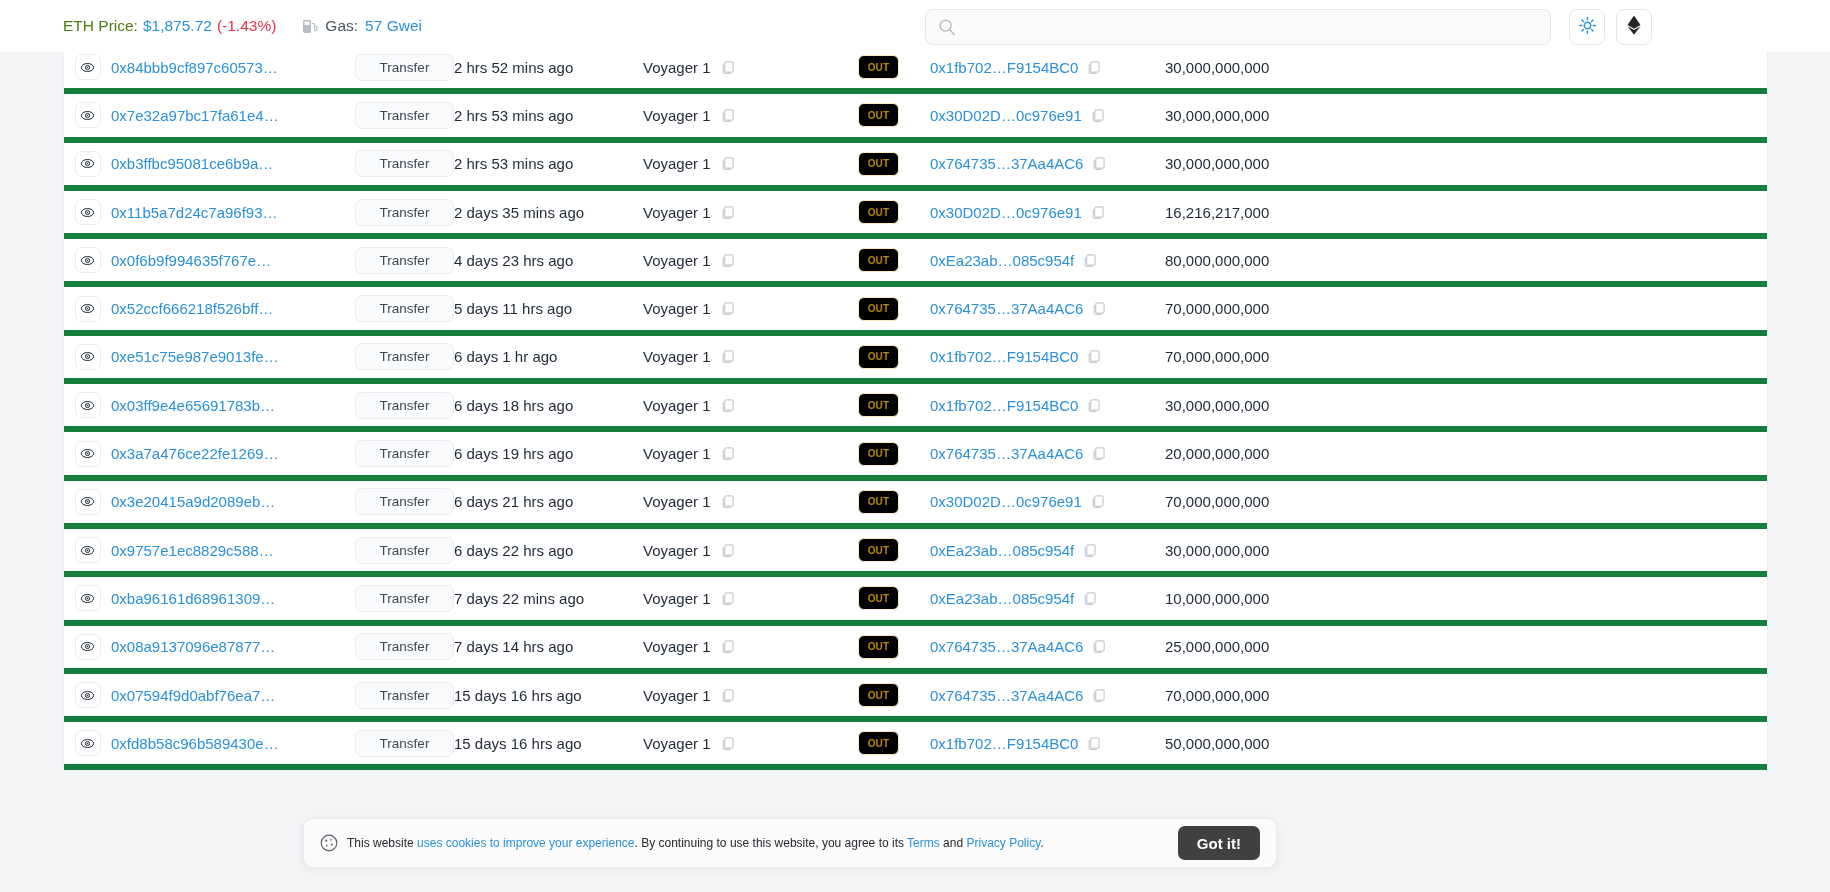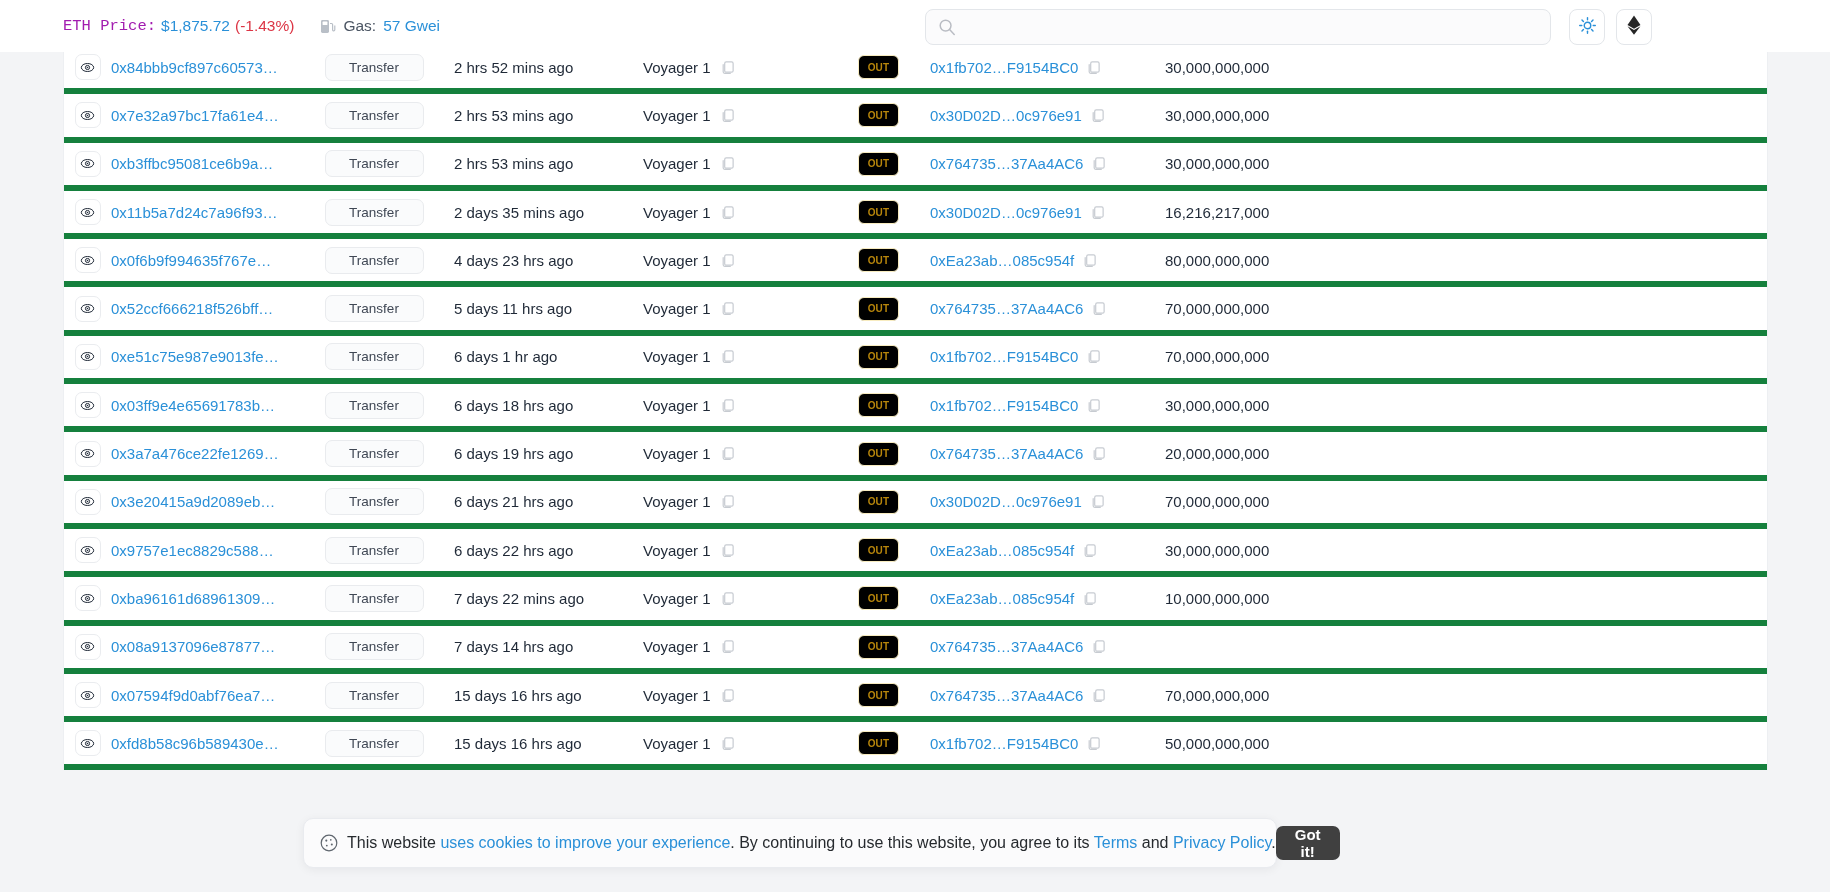--- a/index.html
+++ b/index.html
@@ -18,21 +18,21 @@
     background: #ffffff;
     display: flex; align-items: center;
     z-index: 40;
   }
   .topbar-left {
     display: flex; align-items: center;
     margin-left: 63px; gap: 26px;
     font-size: 15.5px; color: #4b5563; white-space: nowrap;
   }
   .eth-price { display: flex; align-items: center; gap: 5px; }
-  .eth-price .lbl { color: #a21caf; font-family: Liberation Mono, monospace; }
+  .eth-price .lbl { color: #4d7c0f; }
   .eth-price .val { color: #2a90d8; }
   .eth-price .chg { color: #dc3545; }
   .gas { display: flex; align-items: center; gap: 7px; }
   .gas .lbl { color: #4b5563; }
   .gas .val { color: #2a90d8; }
   .gas-icon { display: inline-block; width: 16px; height: 17px; position: relative; }
   .gas-icon svg { display:block; }
 
   .search-wrap {
     position: absolute; left: 925px; top: 9px;
@@ -73,21 +73,21 @@
     z-index: 10;
   }
   .row {
     display: flex; align-items: center;
     height: 48.3px;
     border-bottom: 6px solid #15803d;
     font-size: 15px; color: #1f2937;
   }
   .c-eye   { width: 47px; flex: 0 0 auto; display:flex; align-items:center; justify-content:center; }
   .c-hash  { width: 183px; flex: 0 0 auto; }
-  .c-method{ width: 160px; flex: 0 0 auto; display:flex; align-items:center; justify-content:center;}
+  .c-method{ width: 160px; flex: 0 0 auto; display:flex; align-items:center; justify-content:flex-end;}
   .c-age   { width: 189px; flex: 0 0 auto; }
   .c-from  { width: 215px; flex: 0 0 auto; display:flex; align-items:center; gap:9px; }
   .c-dir   { width: 72px; flex: 0 0 auto; display:flex; align-items:center; }
   .c-to    { width: 235px; flex: 0 0 auto; display:flex; align-items:center; gap:8px; }
   .c-amt   { flex: 1 1 auto; }
 
   .eye-box {
     width: 26px; height: 26px; border-radius: 7px;
     border: 1px solid #eaecef; background: #fff;
     display: flex; align-items: center; justify-content: center;
@@ -121,21 +121,21 @@
     width: 974px; height: 50px;
     background: #fbfbfc;
     border: 1px solid #e9ebef;
     border-radius: 10px;
     box-shadow: 0 2px 10px rgba(16,24,40,.06);
     display: flex; align-items: center;
     padding: 0 16px;
     z-index: 60;
   }
   .cookie-icon { width: 18px; height: 18px; margin-right: 9px; flex: 0 0 auto; }
-  .cookie-text { font-size: 16px; color: #262a2e; white-space: nowrap; }
+  .cookie-text { font-size: 12px; color: #262a2e; white-space: nowrap; }
   .cookie-text a { color: #2a90d8; text-decoration: none; }
   .gotit {
     margin-left: auto;
     background: #404040; color: #ffffff;
     border: 0; border-radius: 7px;
     height: 34px; padding: 0 19px;
     font-family: "Liberation Sans", sans-serif;
     font-size: 15px; font-weight: bold;
     cursor: pointer;
   }
@@ -634,20 +634,21 @@
       <div class="c-dir">
         <span class="badge-out">OUT</span>
       </div>
       <div class="c-to">
         <a class="link" href="#">0x764735…37Aa4AC6</a>
         <span class="copy-icon"><svg viewBox="0 0 16 16" width="15" height="15">
             <rect x="5" y="2" width="9" height="11" rx="1.6" fill="none" stroke="#9aa2ad" stroke-width="1.3"></rect>
             <path d="M3.4 5v7.6a1.6 1.6 0 0 0 1.6 1.6h6" fill="none" stroke="#9aa2ad" stroke-width="1.3" stroke-linecap="round"></path>
           </svg></span>
       </div>
+      <div class="c-amt"><span class="amt">25,000,000,000</span></div>
     </div>
     <div class="row">
       <div class="c-eye">
         <span class="eye-box">
           <svg viewBox="0 0 18 18" width="15" height="15">
             <ellipse cx="9" cy="9" rx="7.4" ry="4.8" fill="none" stroke="#1f2937" stroke-width="1.2"></ellipse>
             <circle cx="9" cy="9" r="2.5" fill="none" stroke="#1f2937" stroke-width="1.2"></circle>
             <circle cx="9" cy="9" r="1" fill="#1f2937"></circle>
           </svg>
         </span>

